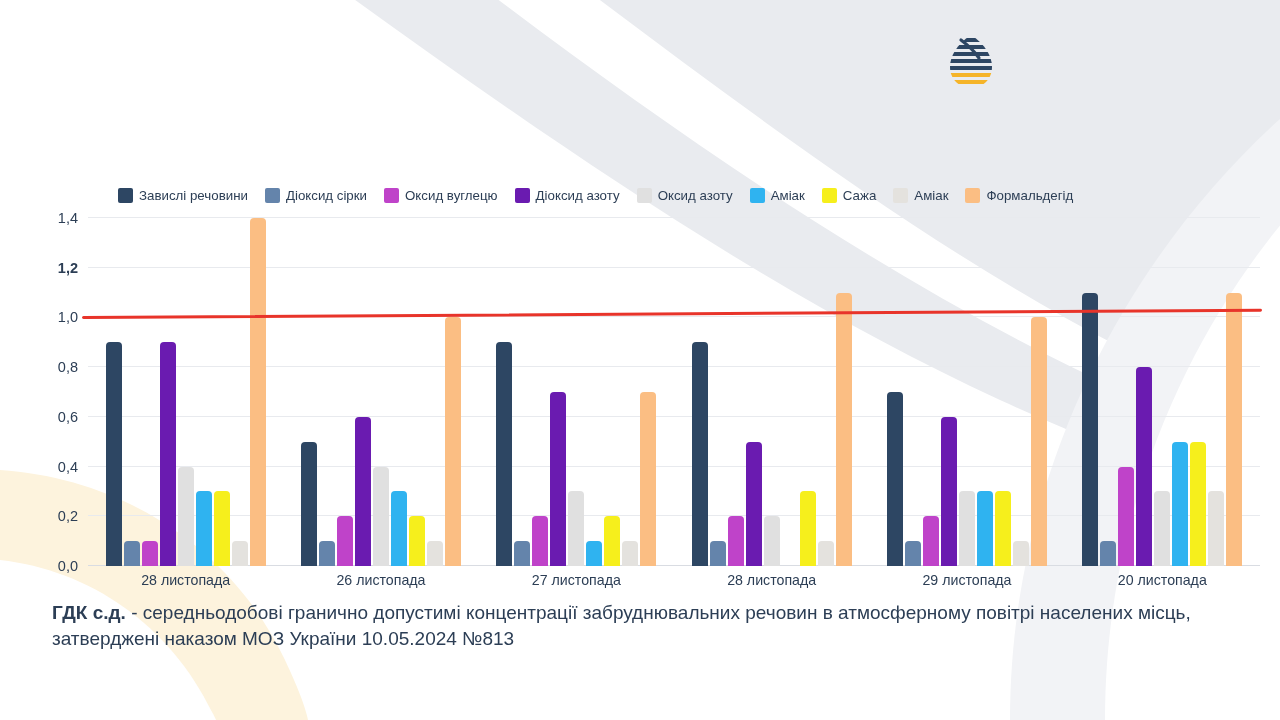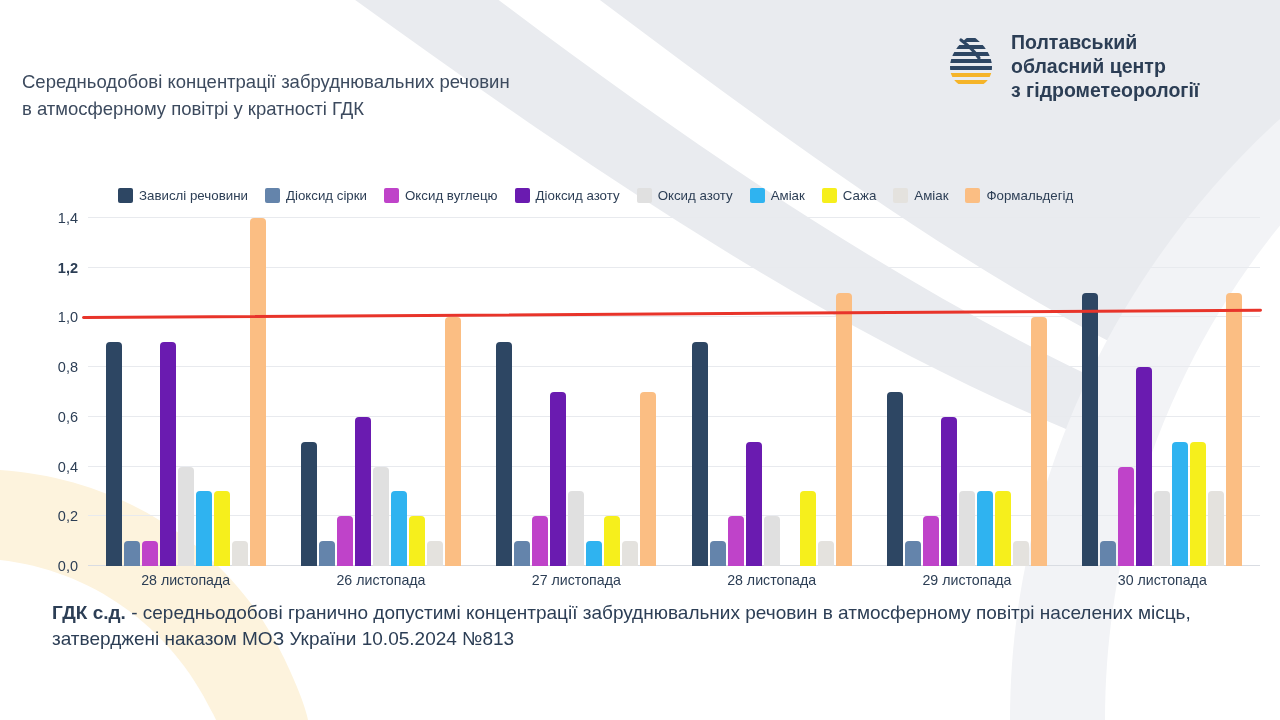--- a/index.html
+++ b/index.html
@@ -98,22 +98,20 @@
   <path fill="#e9ebef" d="M 300,-40 C 520,120 760,290 1000,400 C 1120,455 1220,490 1320,510 L 1320,-60 Z"></path>
   <path fill="#ffffff" d="M 420,-60 C 640,110 880,280 1120,390 C 1210,432 1290,462 1360,480 L 1360,-60 Z"></path>
   <path fill="#e9ebef" d="M 520,-60 C 760,120 980,290 1210,390 C 1270,416 1330,438 1390,452 L 1390,-60 Z"></path>
   <path fill="#f2f3f6" d="M 1010,720 C 1010,470 1130,250 1290,110 L 1290,720 Z"></path>
   <path fill="#ffffff" d="M 1105,720 C 1105,490 1205,300 1320,180 L 1320,720 Z"></path>
   <path fill="#fdf3dd" d="M 0,470 C 120,478 230,545 285,660 C 298,688 305,706 308,720 L 0,720 Z"></path>
   <path fill="#ffffff" d="M 0,560 C 90,570 170,625 212,712 C 214,715 215,718 216,720 L 0,720 Z"></path>
 </svg>
 
 <div id="header">
-  <div id="subtitle">Середньодобові концентрації забруднювальних речовин
-в атмосферному повітрі у кратності ГДК</div>
 
   <div id="logo-block">
     <svg id="logo-mark" viewBox="0 0 52 62">
       <g fill="#2d4663">
         <path d="M26 1 C12 10 5 22 5 33 C5 45 14 54 26 54 C38 54 47 45 47 33 C47 22 40 10 26 1 Z" fill="none"></path>
       </g>
       <g>
         <clipPath id="leafclip">
           <path d="M26 1 C12 10 5 22 5 33 C5 45 14 54 26 54 C38 54 47 45 47 33 C47 22 40 10 26 1 Z"></path>
         </clipPath>
@@ -126,23 +124,20 @@
           <rect x="0" y="39" width="52" height="4" fill="#f5b429"></rect>
           <rect x="0" y="46" width="52" height="4" fill="#f5b429"></rect>
           <path d="M26 -6 L60 28 L60 -6 Z" fill="#ffffff"></path>
           <path d="M0 58 L30 28 L0 28 Z" fill="#ffffff" opacity="0"></path>
         </g>
       </g>
       <g stroke="#2d4663" stroke-width="3.2" fill="none" stroke-linecap="round">
         <path d="M16 6 C24 12 30 18 34 24"></path>
       </g>
     </svg>
-    <div id="logo-text">Полтавський
-обласний центр
-з гідрометеорології</div>
   </div>
 </div>
 
 <div id="chart-card">
   <div id="legend">
       <div class="legend-item">
         <span class="legend-swatch" style="background: rgb(45, 70, 99);"></span>
         <span>Завислі речовини</span>
       </div>
       <div class="legend-item">
@@ -269,19 +264,19 @@
     <div id="threshold" style="bottom: calc(71.4286% - 1.5px); background: rgb(232, 52, 42); transform: rotate(-0.35deg);"></div>
     <div id="baseline"></div>
   </div>
 
   <div class="xlabels" id="xlabels">
       <div class="xlabel">28 листопада</div>
       <div class="xlabel">26 листопада</div>
       <div class="xlabel">27 листопада</div>
       <div class="xlabel">28 листопада</div>
       <div class="xlabel">29 листопада</div>
-      <div class="xlabel">30 листопада</div>
+      <div class="xlabel">20 листопада</div>
     </div>
 </div>
 
 <div id="footnote">
   <b>ГДК с.д.</b><span> - середньодобові граничнo допустимі концентрації забруднювальних речовин в атмосферному повітрі населених місць, затверджені наказом МОЗ України 10.05.2024 №813</span>
 </div>
 
 </body></html>

